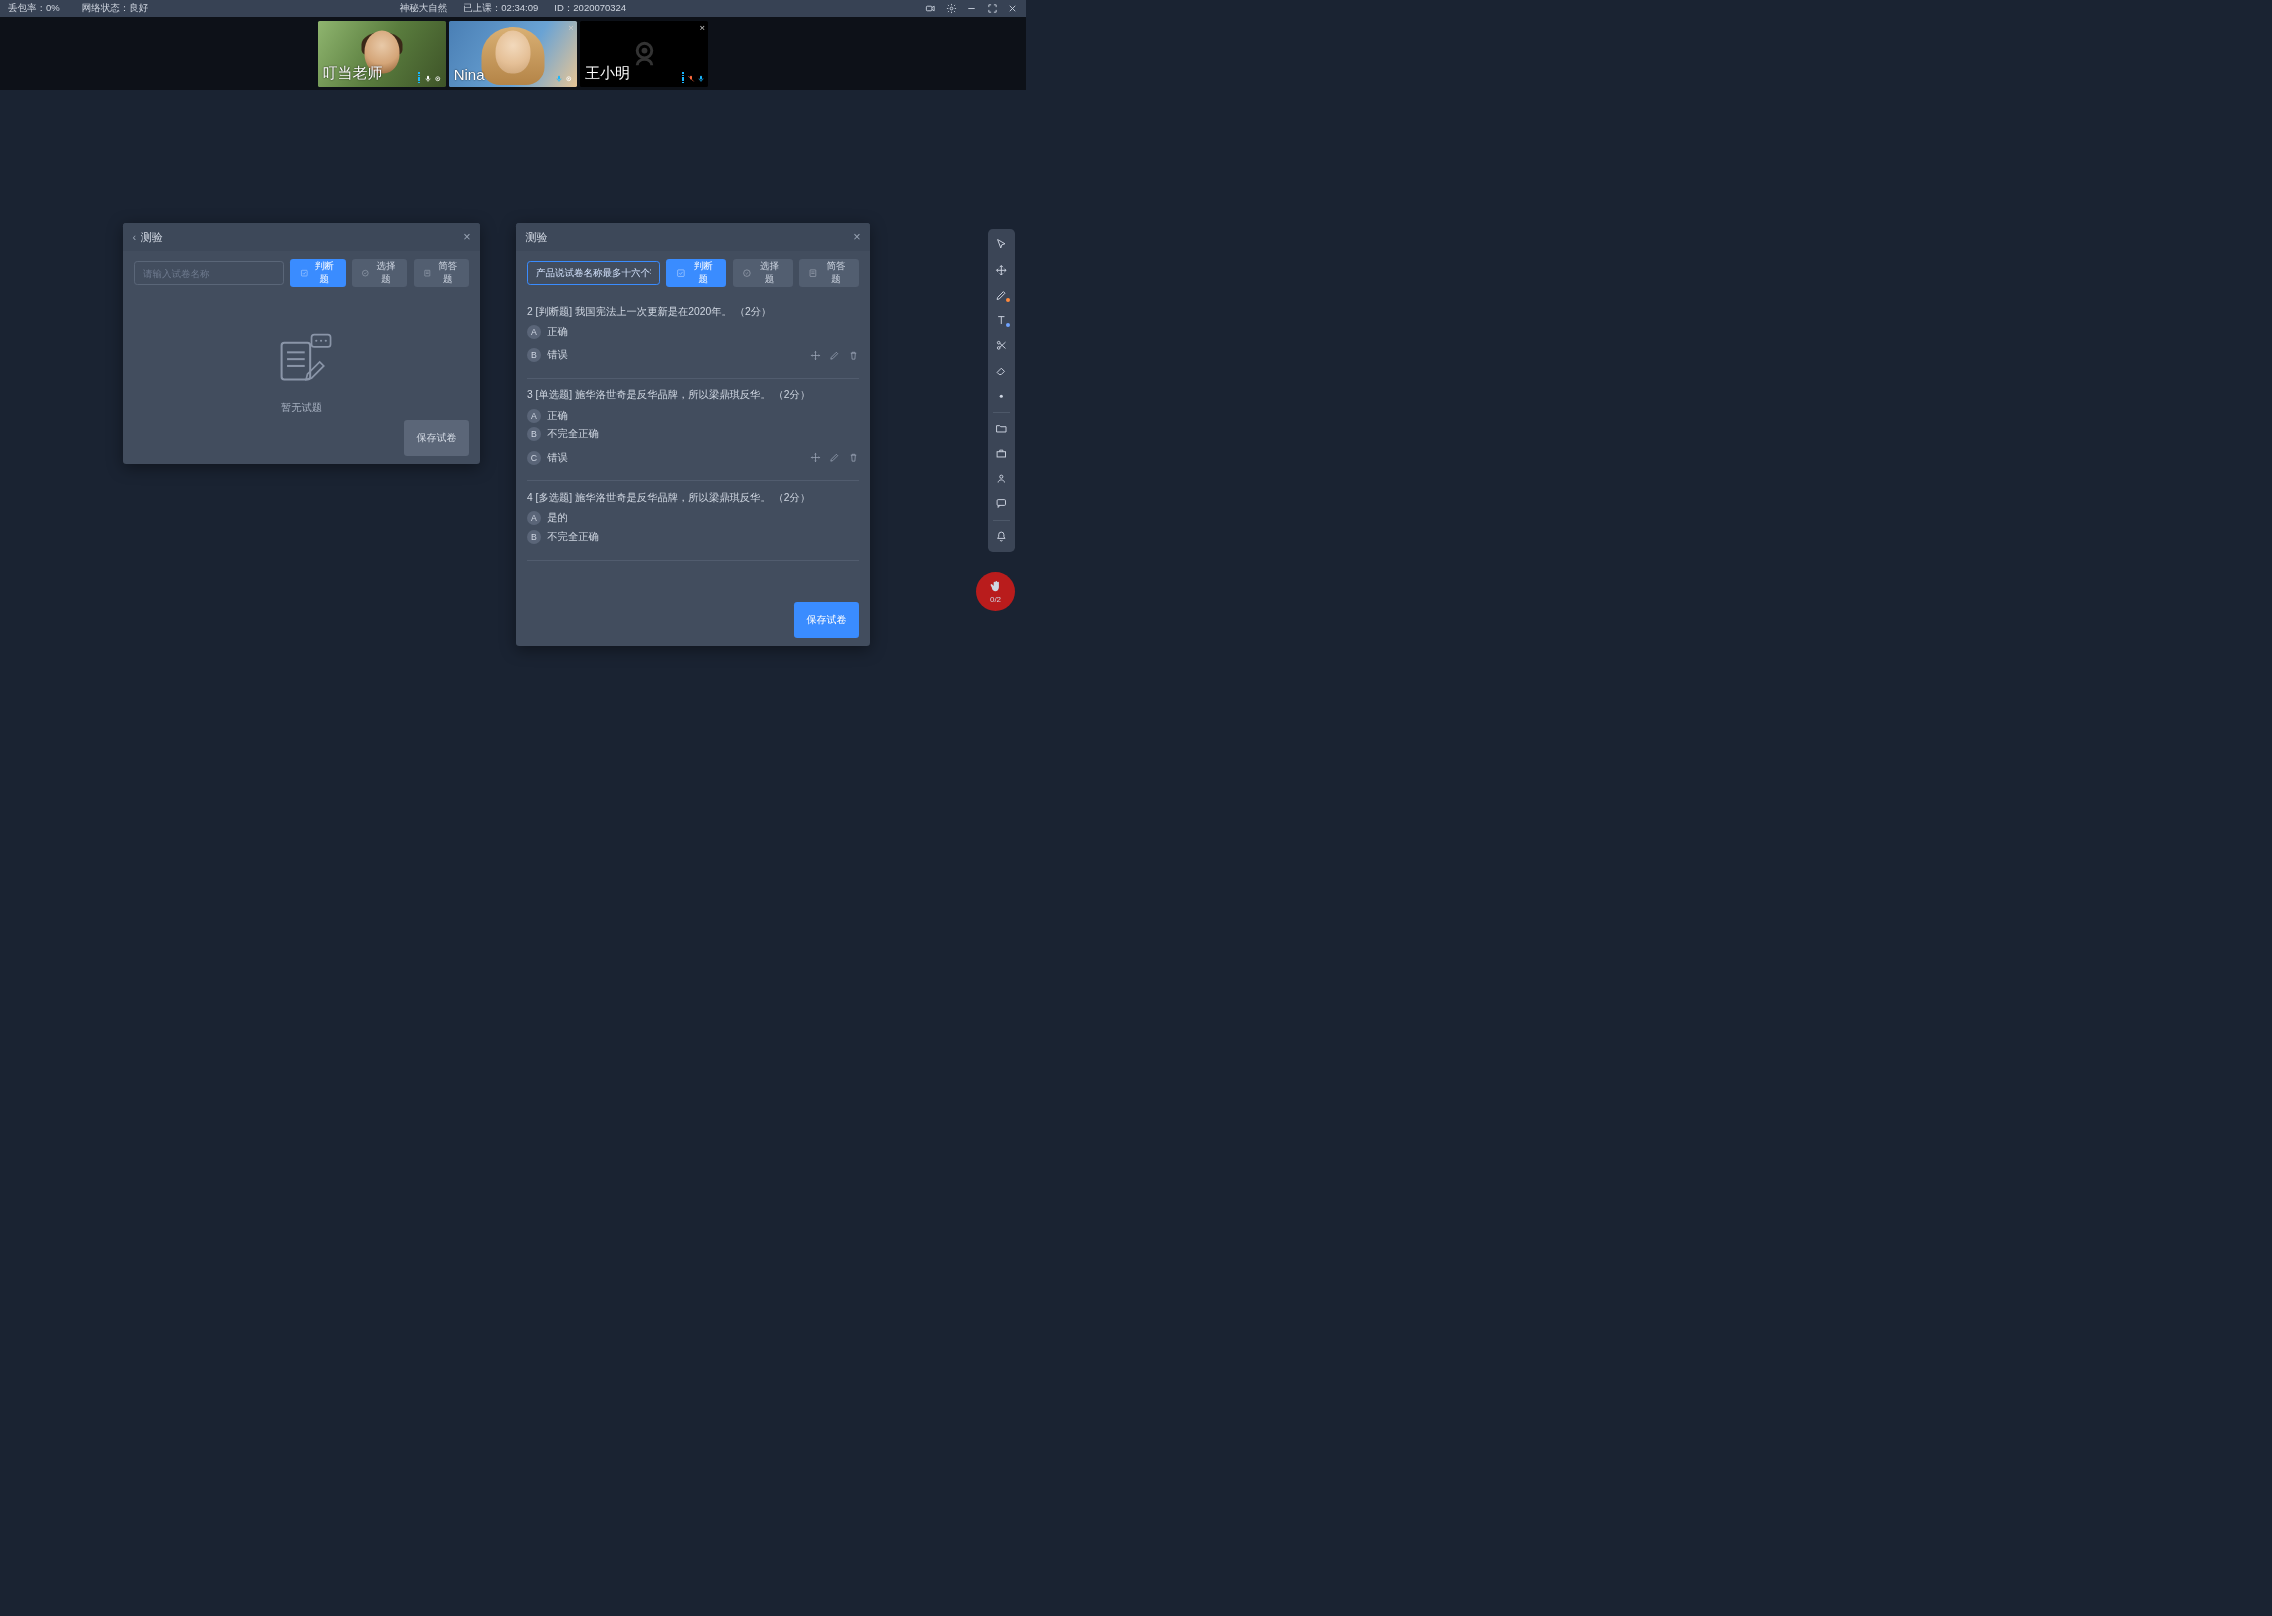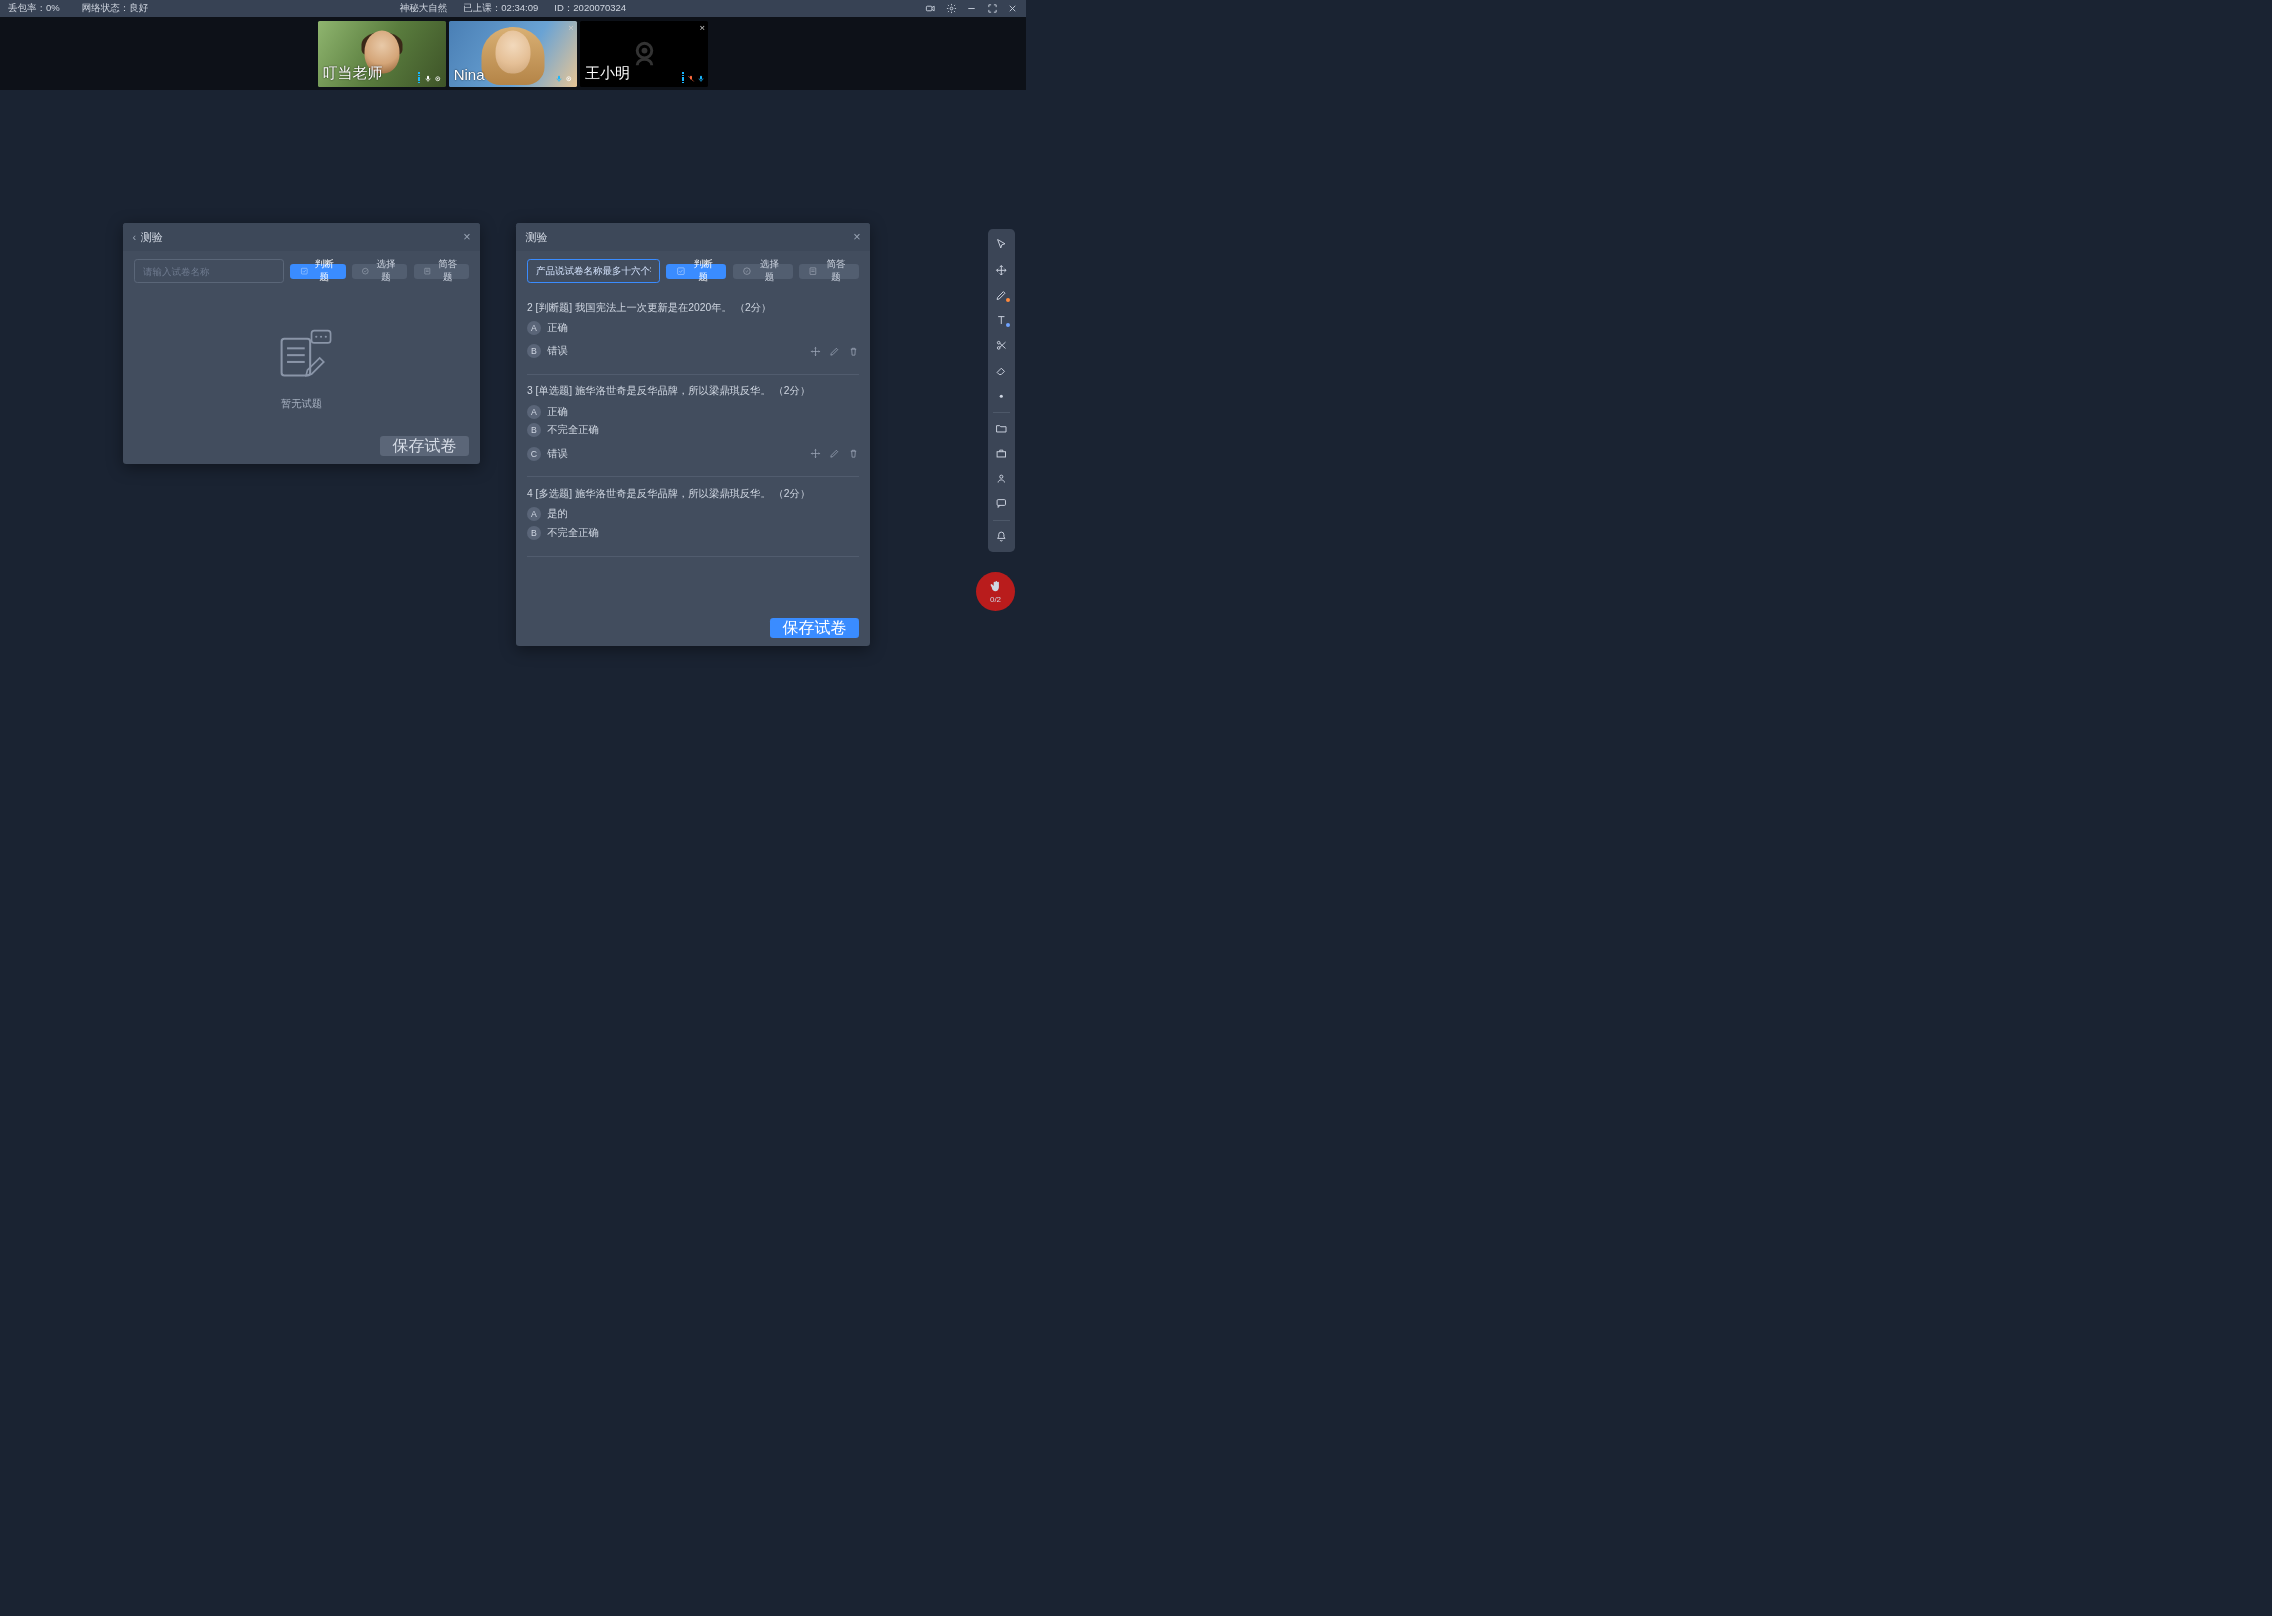--- a/index.html
+++ b/index.html
@@ -84,31 +84,31 @@
 .panel-toolbar {
   display:flex; gap:6.3px; padding:8px 11px; align-items:center;
 }
 .input-paper {
   flex:1; height:24px; background:transparent; border:0.8px solid #5a6678; border-radius:3.2px;
   padding:0 8px; font-size:9.5px; color:#cfd6e2;
 }
 .input-paper::placeholder{color:#6e7a8e;}
 .input-paper.filled{border-color:#3a8cff; color:#d6e5ff; max-width:133px;}
 .ttype {
-  height:15px; padding:0 9.5px; border:none; border-radius:3.2px; font-size:9.5px;
+  height:28px; padding:0 9.5px; border:none; border-radius:3.2px; font-size:9.5px;
   display:flex; align-items:center; gap:4px; cursor:pointer; color:#cfd6e2; background:#525e70;
 }
 .ttype.primary { background:#3a8cff; color:#fff; }
 .ttype svg{width:10.3px; height:10.3px; fill:currentColor; stroke:currentColor;}
 .panel-body{ flex:1; overflow:auto; padding:0 11px;}
 .panel-body::-webkit-scrollbar{width:4px;} .panel-body::-webkit-scrollbar-thumb{background:#2c3544; border-radius:2.4px;}
 .empty-state{ display:flex; flex-direction:column; align-items:center; justify-content:center; height:158px; color:#a3adbd; font-size:10.3px;}
 .empty-state svg{ margin-bottom:12.6px;}
 .panel-footer{ padding:8px 11px; display:flex; justify-content:flex-end;}
-.btn{ height:20px; padding:0 12.6px; border:none; border-radius:3.2px; font-size:16px; cursor:pointer;}
+.btn{ height:36px; padding:0 12.6px; border:none; border-radius:3.2px; font-size:10px; cursor:pointer;}
 .btn-gray{ background:#5b6678; color:#d6dce6;}
 .btn-blue{ background:#3a8cff; color:#fff;}
 .question{ padding:9.5px 0 11px; border-bottom:0.8px solid #515c6e; font-size:10.3px; color:#d0d7e2;}
 .q-title{ margin-bottom:6.3px;}
 .q-answer{ color:#9fa9ba; font-size:9.5px; margin-bottom:3.2px;}
 .q-row{ display:flex; align-items:center; justify-content:space-between;}
 .q-actions{ display:flex; gap:8px; color:#9fa9ba;}
 .q-actions span{cursor:pointer; width:11px; height:11px; display:inline-flex;}
 .q-actions svg{width:11px; height:11px; fill:none; stroke:currentColor; stroke-width:1.6;}
 .opt{ display:flex; align-items:center; gap:6.3px; margin:4.7px 0; font-size:10.3px;}

